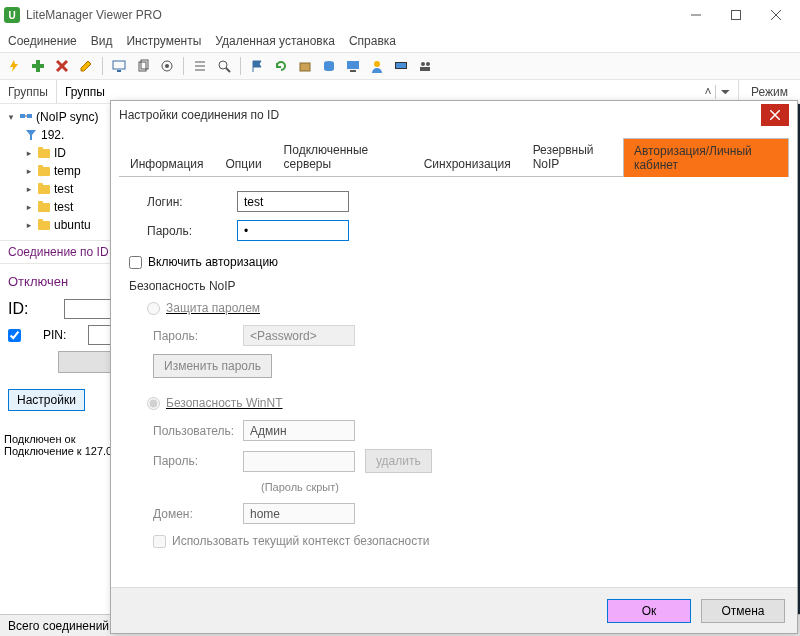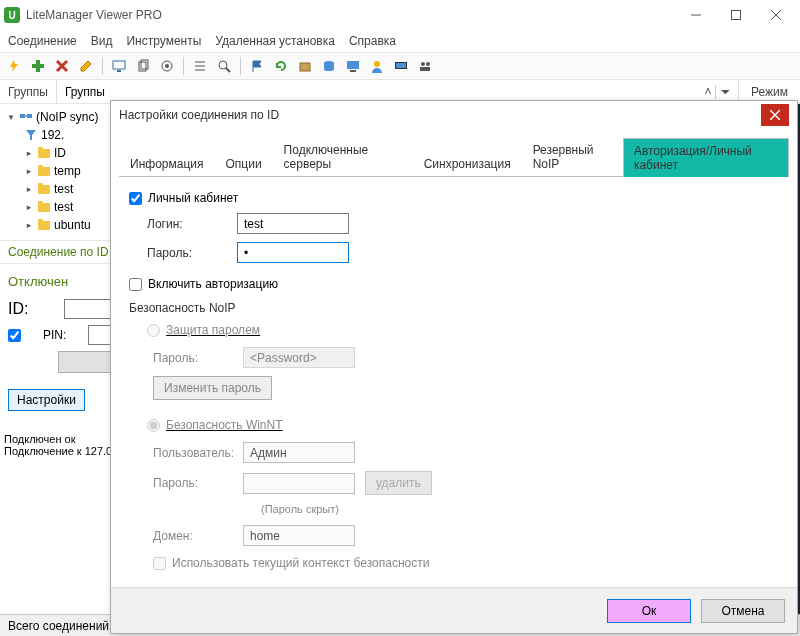--- a/index.html
+++ b/index.html
@@ -34,41 +34,41 @@
 
     
     .left-pane { width: 180px; background: #fff; padding: 4px 0; font-size: 11px; color: #000; }
     .tree-row { display: flex; align-items: center; height: 18px; padding-left: 6px; gap: 3px; }
     .indent1 { padding-left: 24px; }
     .tree-icon { width: 14px; height: 14px; display: flex; align-items: center; justify-content: center; }
     .folder { width: 12px; height: 9px; background: #f4c542; border-radius: 1px; position: relative; }
     .folder:before { content:''; position:absolute; top:-2px; left:0; width:5px; height:2px; background:#f4c542; border-radius:1px 1px 0 0; }
     .tree-arrow { width: 10px; text-align: center; color: #555; font-size: 9px; }
 
-    .left-section { margin-top: 6px; padding: 4px 8px; color: #4d7c0f; }
+    .left-section { margin-top: 6px; padding: 4px 8px; color: #701a75; }
     .left-field { display: flex; align-items: center; gap: 22px; margin: 6px 8px; }
     .left-label { min-width: 34px; font-size: 13px; }
     .left-input { width: 90px; height: 20px; border: 1px solid #7a7a7a; padding: 0 4px; }
     .left-checkbox { width: 13px; height: 13px; }
     .left-empty-btn { height: 22px; width: 55px; background: #e1e1e1; border: 1px solid #adadad; margin-left: 58px; margin-top: 6px; }
     .left-settings-btn { margin: 16px 8px; padding: 3px 8px; border: 1px solid #0078d7; background: #e5f1fb; cursor: pointer; }
     .left-text { font-size: 11px; margin: 6px 4px 0 4px; color: #000; }
 
     
     .body { flex: 1; background: #1a2a3a; position: relative; }
 
     
     .dialog { position: absolute; left: 110px; top: 100px; width: 688px; height: 534px; background: #fff; border: 1px solid #aaa; box-shadow: 2px 2px 8px rgba(0,0,0,0.2); display: flex; flex-direction: column; }
     .dlg-title { height: 28px; display: flex; align-items: center; padding: 0 8px; background: #fff; }
     .dlg-title-text { flex: 1; font-size: 12px; color: #333; }
     .dlg-close { width: 28px; height: 22px; background: #c42b1c; color: #fff; display: flex; align-items: center; justify-content: center; cursor: pointer; }
 
     .dlg-tabs { display: flex; align-items: flex-end; padding: 8px 8px 0 8px; gap: 0; }
     .tab { padding: 5px 10px; border: 1px solid transparent; border-bottom: none; cursor: pointer; font-size: 12px; color: #333; }
-    .tab.active { border-color: #c0c0c0; background: #14b8a6; position: relative; top: 1px; }
+    .tab.active { border-color: #c0c0c0; background: #f97316; position: relative; top: 1px; }
     .dlg-tab-border { height: 1px; background: #c0c0c0; margin: 0 8px; }
 
     .dlg-body { flex: 1; padding: 14px 18px; overflow: hidden; }
     .form-row { display: flex; align-items: center; margin-bottom: 8px; }
     .chk { width: 13px; height: 13px; margin-right: 6px; }
     .chk-lbl { font-size: 12px; }
     .indent-row { margin-left: 18px; }
     .fld-label { width: 90px; color: #333; font-size: 12px; }
     .fld-label.disabled { color: #888; }
     .fld-input { width: 112px; height: 21px; border: 1px solid #7a7a7a; padding: 0 6px; font-size: 12px; }
@@ -342,24 +342,20 @@
     <div class="tab">Информация</div>
     <div class="tab">Опции</div>
     <div class="tab">Подключенные серверы</div>
     <div class="tab">Синхронизация</div>
     <div class="tab">Резервный NoIP</div>
     <div class="tab active">Авторизация/Личный кабинет</div>
   </div>
   <div class="dlg-tab-border"></div>
 
   <div class="dlg-body">
-    <div class="form-row">
-      <input type="checkbox" class="chk" checked="" style="">
-      <span class="chk-lbl">Личный кабинет</span>
-    </div>
     <div class="form-row indent-row">
       <span class="fld-label">Логин:</span>
       <input class="fld-input" value="test" style="">
     </div>
     <div class="form-row indent-row">
       <span class="fld-label">Пароль:</span>
       <input class="fld-input focus" value="•" style="">
     </div>
 
     <div class="form-row" style="margin-top:14px;">

